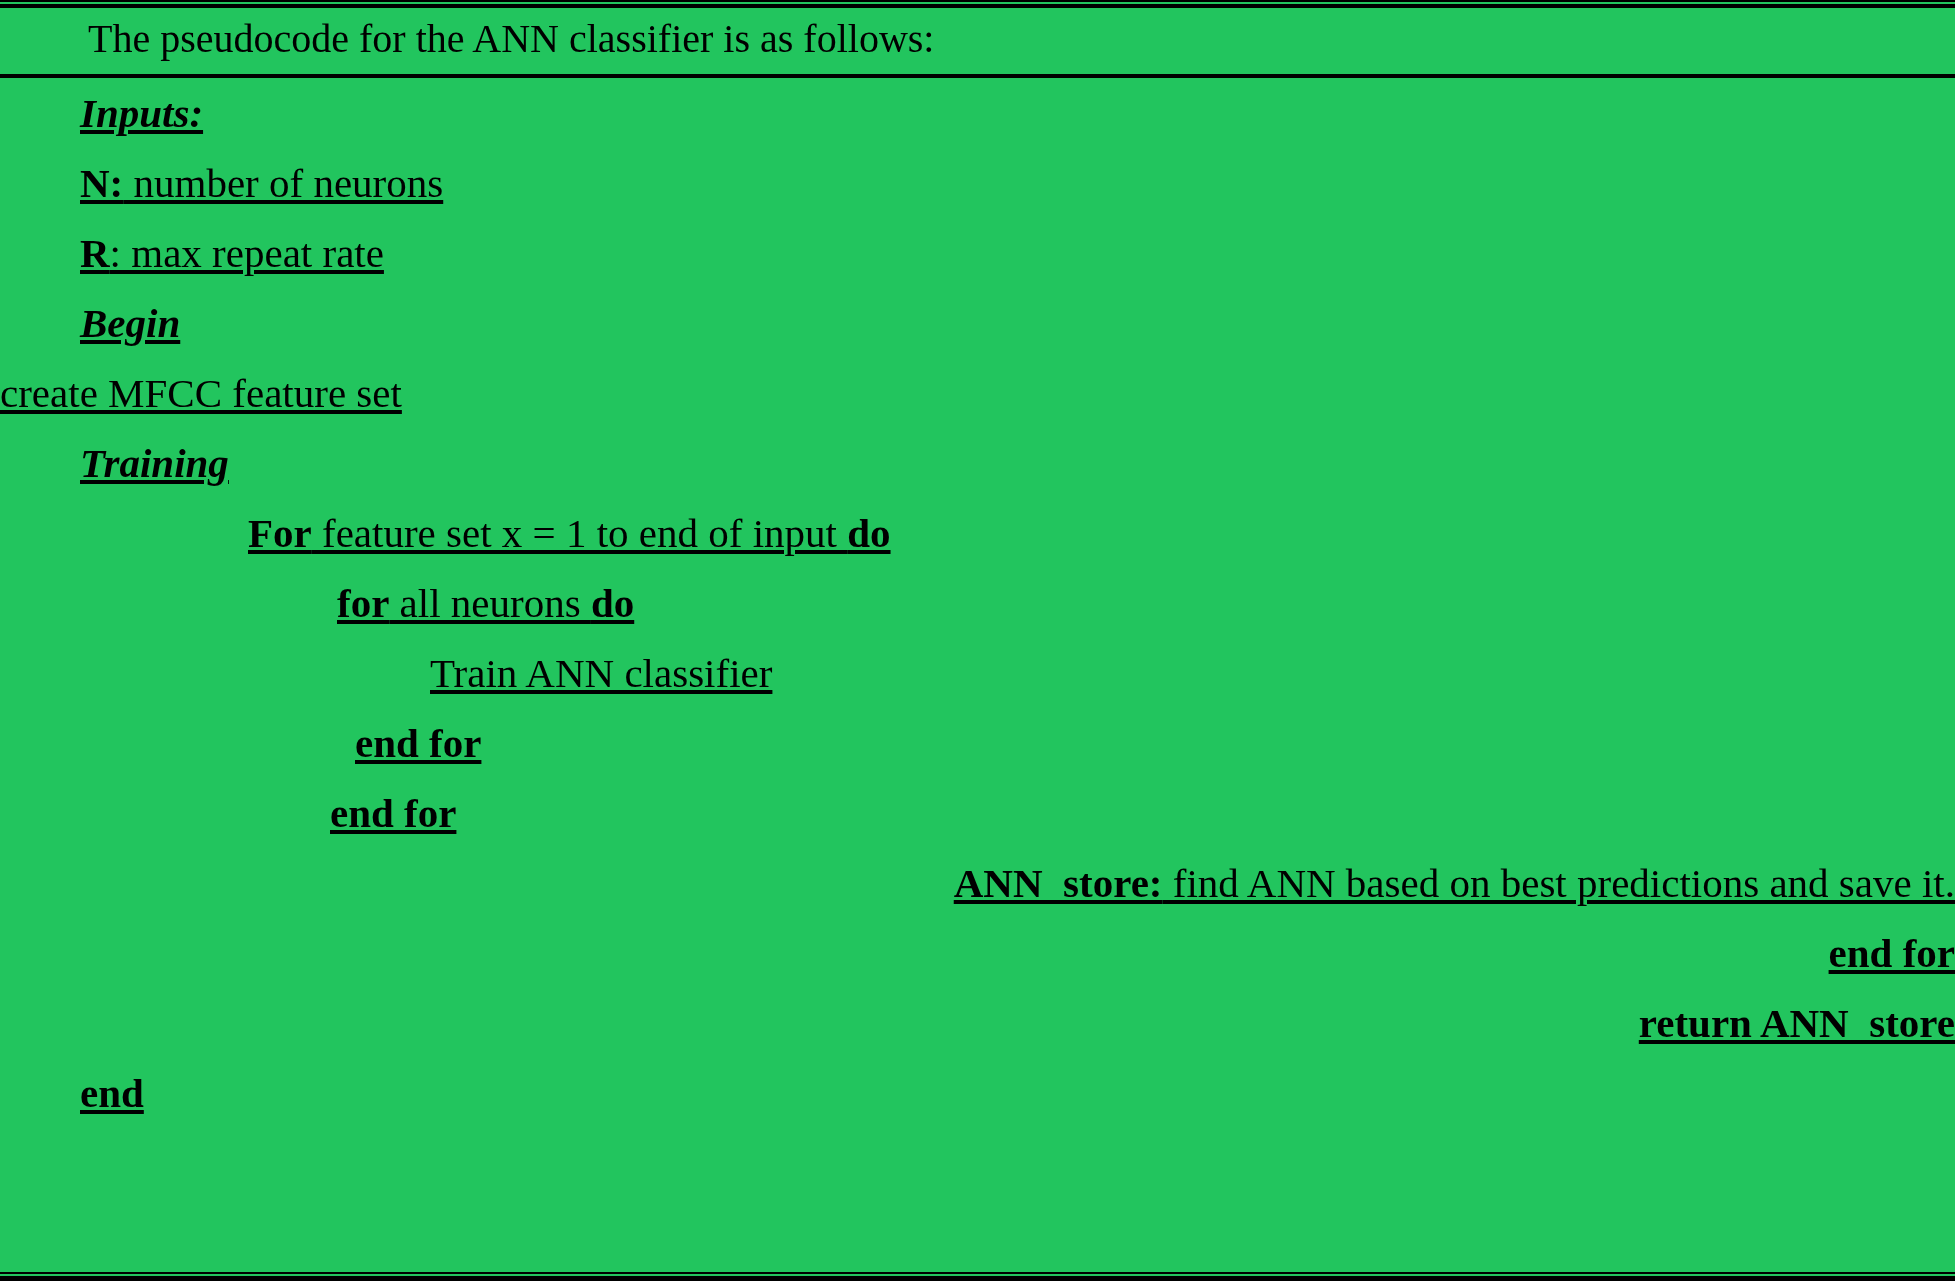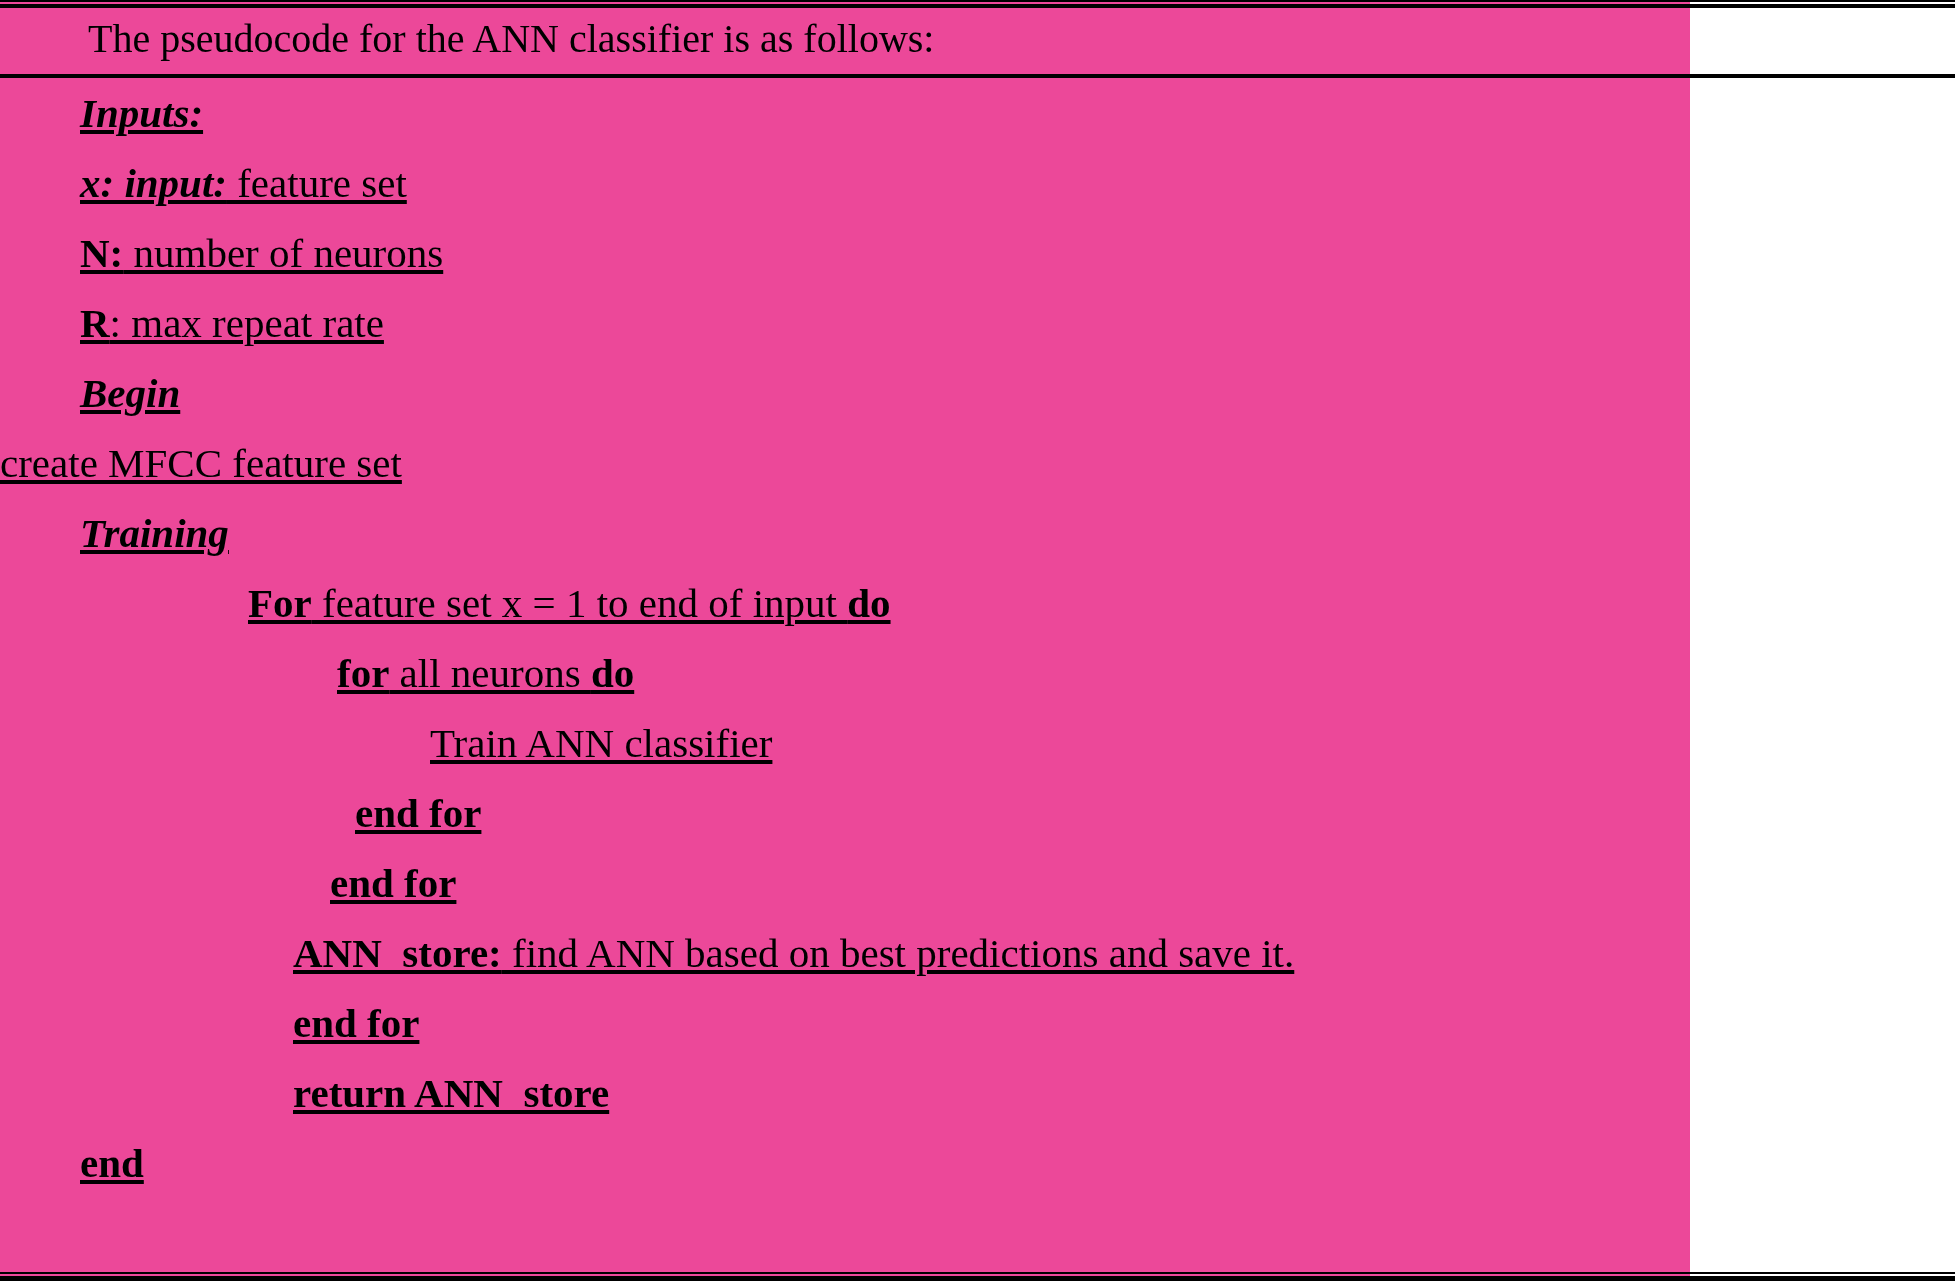--- a/index.html
+++ b/index.html
@@ -10,24 +10,24 @@
   body {
     width: 1955px;
     height: 1281px;
     font-family: "Liberation Serif", "DejaVu Serif", serif;
     color: #000000;
     overflow: hidden;
   }
 
   .algorithm-box {
     position: relative;
-    width: 1690px;
+    width: 1955px;
     height: 1281px;
     box-sizing: border-box;
-    background: #ec4899;
+    background: #22c55e;
   }
 
   
   .rule-top {
     position: absolute;
     left: 0;
     top: 0;
     width: 1955px;
     height: 8px;
     border-top: 2px solid #000000;
@@ -87,42 +87,41 @@
 
   
   .ind-0  { padding-left: 80px;  }
   .ind-1  { }
   .ind-2  { padding-left: 248px; }
   .ind-3  { padding-left: 337px; }
   .ind-4  { padding-left: 385px; }
   .ind-5  { padding-left: 430px; }
   .ind-6  { padding-left: 355px; }
   .ind-7  { padding-left: 330px; }
-  .ind-8  { padding-left: 293px; }
+  .ind-8  { padding-left: 293px; text-align: right; }
 
   b   { font-weight: bold;  font-style: normal; }
   .bi { font-weight: bold;  font-style: italic; }
   .rg { font-weight: normal; font-style: normal; }
 </style>
 </head>
 <body>
 
 <div class="algorithm-box">
 
   <div class="rule-top"></div>
 
   <div class="caption">The pseudocode for the ANN classifier is as follows:</div>
 
   <div class="rule-mid"></div>
 
   <div class="body-lines">
 
     <div class="line ind-0"><span class="bi">Inputs:</span></div>
 
-    <div class="line ind-0"><span class="bi">x: input:</span><span class="rg"> feature set</span></div>
 
     <div class="line ind-0"><span class="rg"><b>N:</b></span><span class="rg"> number of neurons</span></div>
 
     <div class="line ind-0"><span class="rg"><b>R</b></span><span class="rg">: max repeat rate</span></div>
 
     <div class="line ind-0"><span class="bi">Begin</span></div>
 
     <div class="line ind-1"><span class="rg">create MFCC feature set</span></div>
 
     <div class="line ind-0"><span class="bi">Training</span></div>

